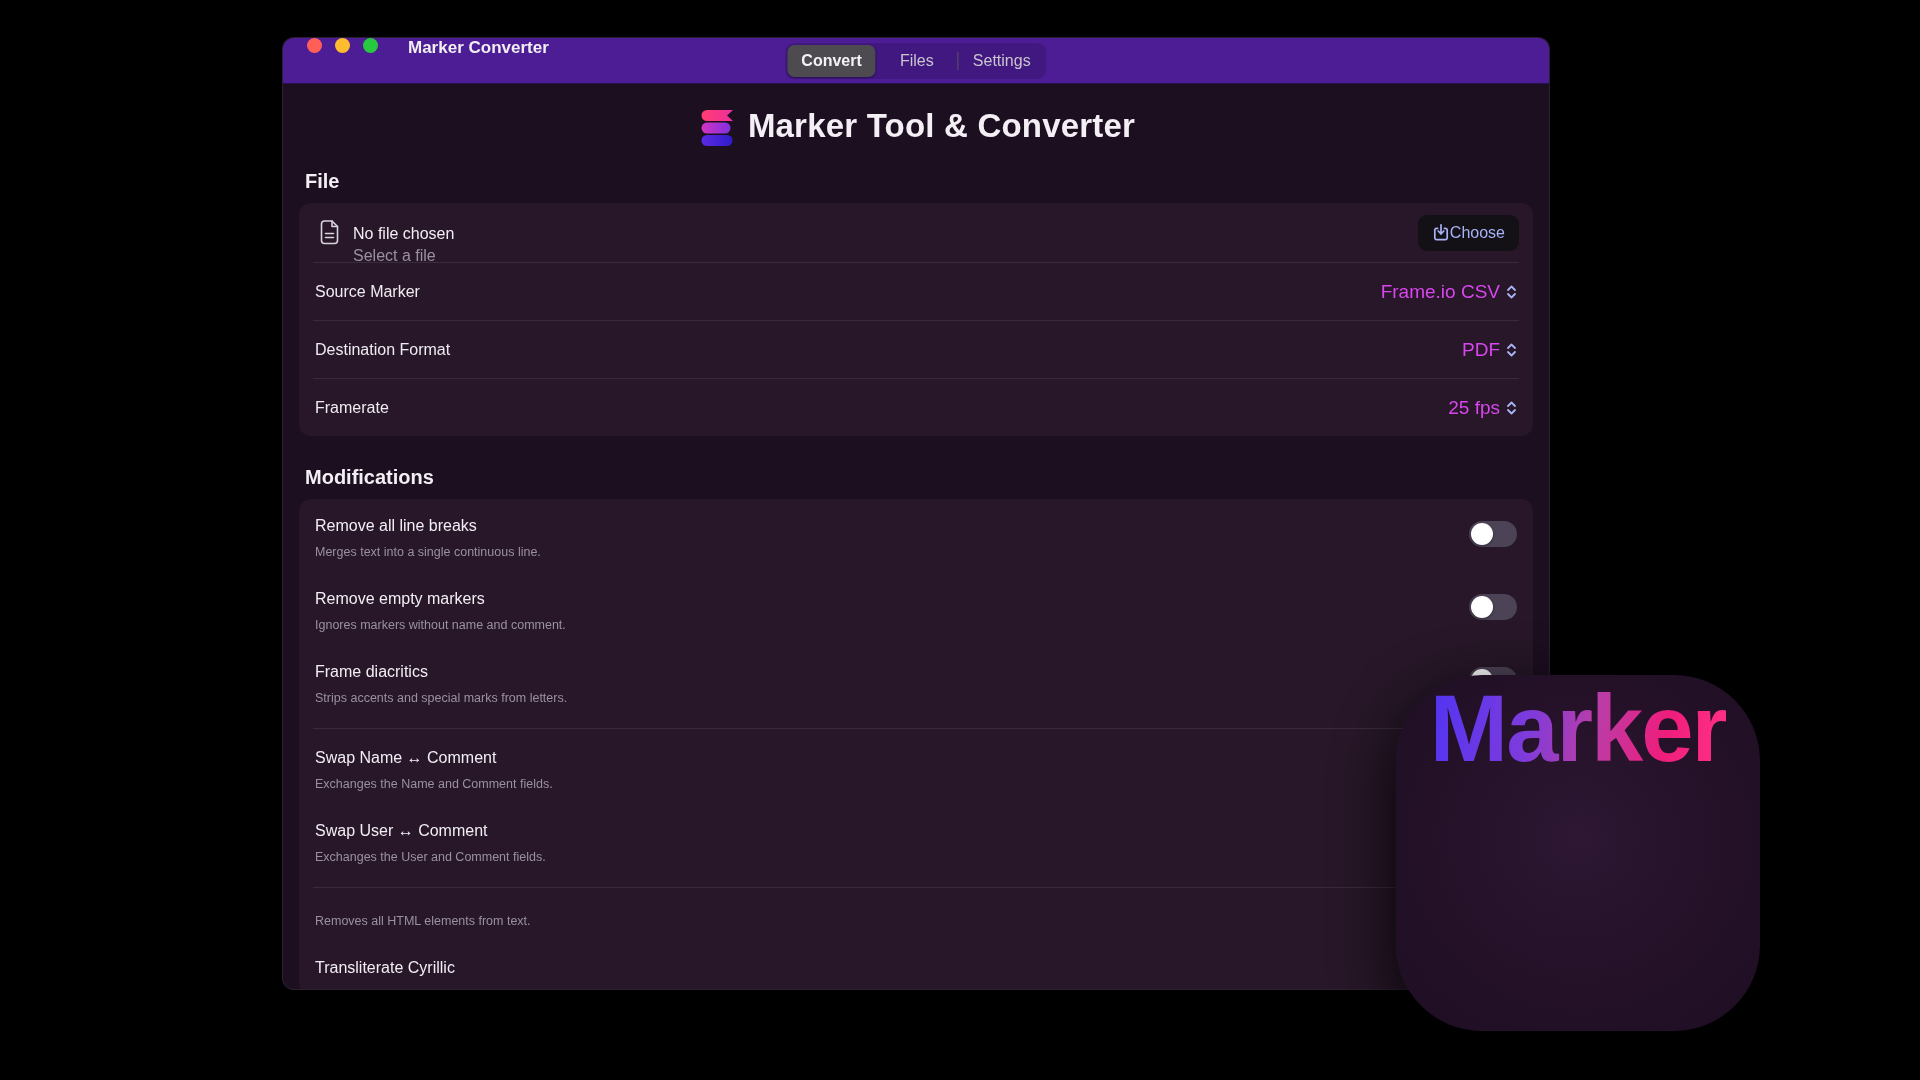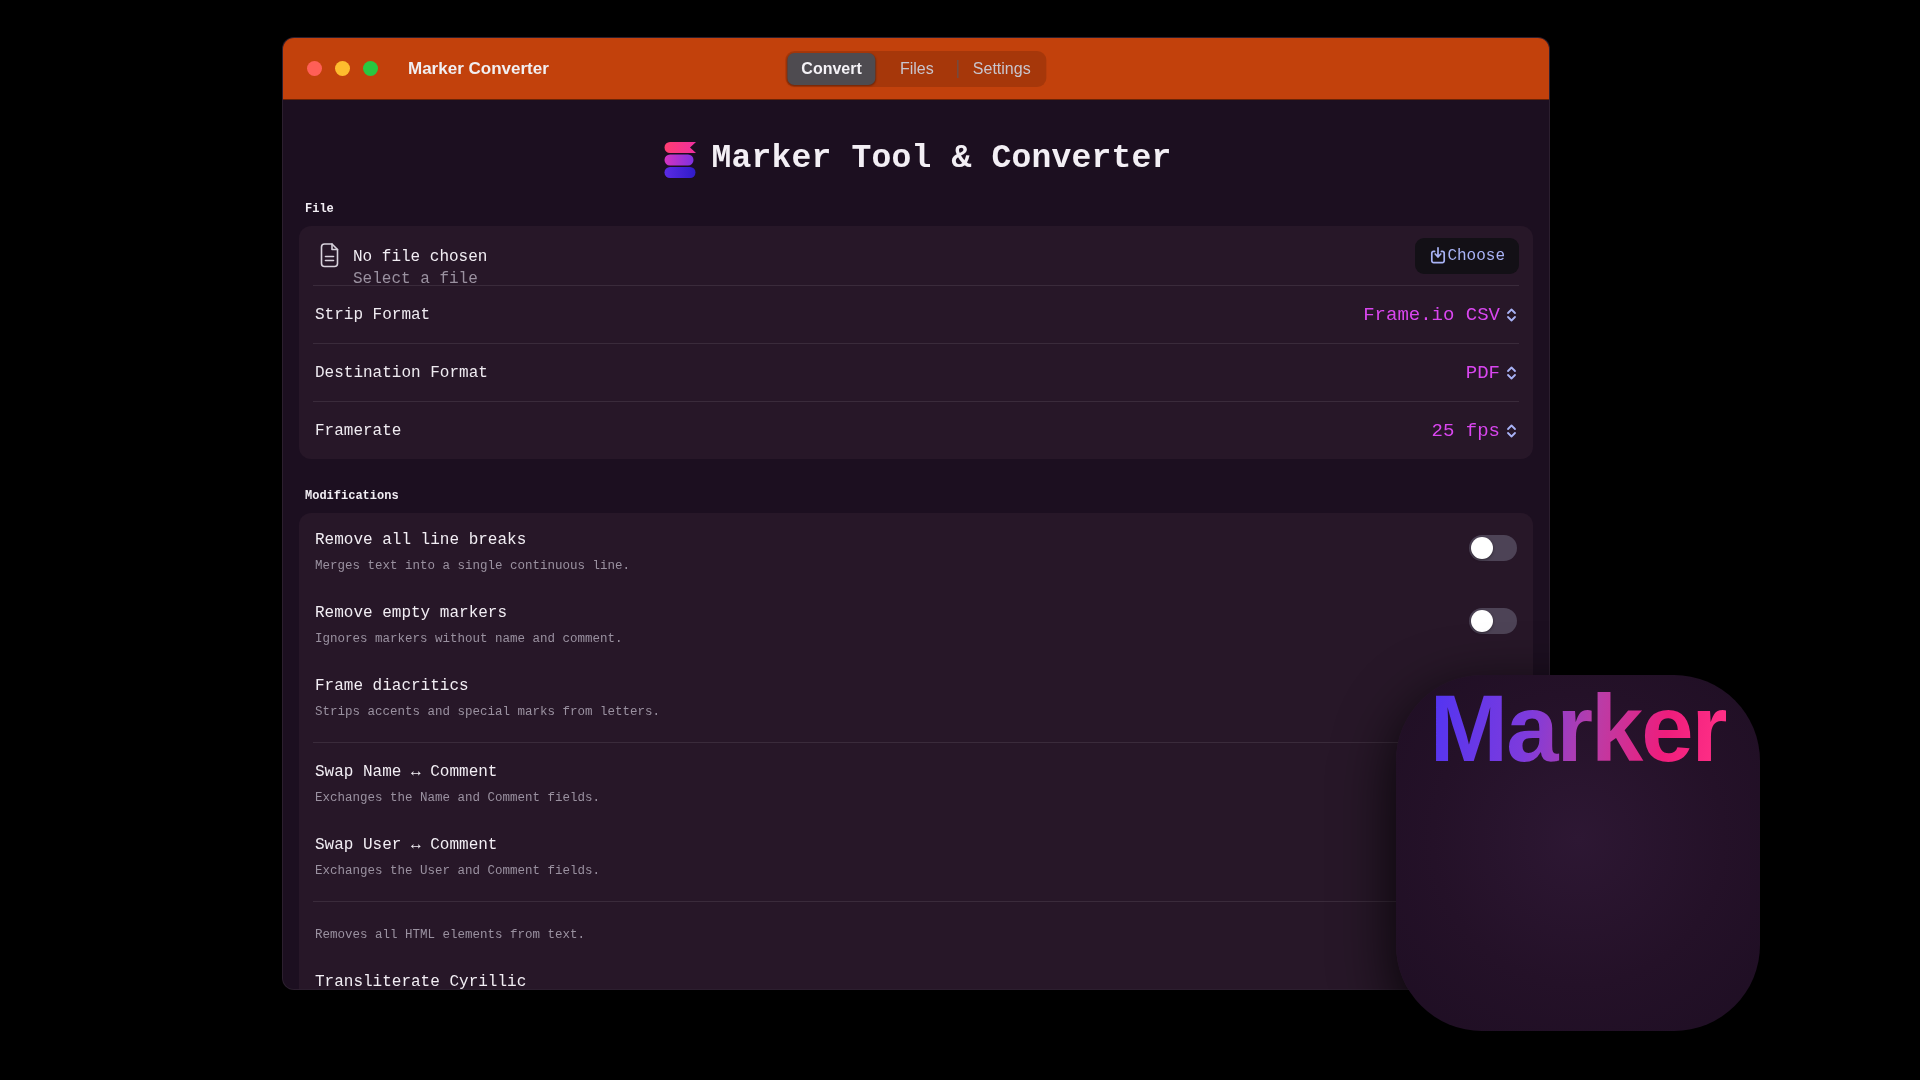--- a/index.html
+++ b/index.html
@@ -6,50 +6,50 @@
   html,body { width:1920px; height:1080px; background:#000; overflow:hidden;
               font-family:"Liberation Sans", sans-serif; }
 
   
   .window{
     position:absolute; left:282px; top:37px; width:1268px; height:953px;
     border-radius:12px; overflow:hidden; background:#1c0f20;
     box-shadow:0 24px 70px rgba(0,0,0,.8); border:1px solid rgba(255,255,255,.07);
   }
   .titlebar{
-    position:relative; height:62px; background:#c2410c;
+    position:relative; height:46px; background:#4c1d95;
     border-bottom:1px solid rgba(0,0,0,.45);
-    display:flex; align-items:center;
+    display:flex; align-items:flex-start;
   }
   .traffic{ display:flex; gap:13px; margin-left:24px; }
   .light{ width:15px; height:15px; border-radius:50%; }
   .light.red{ background:#ff5f57; } .light.yellow{ background:#febc2e; } .light.green{ background:#28c840; }
   .win-title{ margin-left:30px; font-size:17px; font-weight:bold; color:#f1eff2; }
   .tabs{
     position:absolute; left:50%; top:50%; transform:translate(-50%,-50%);
     display:flex; align-items:center; background:rgba(0,0,0,.14);
     border-radius:9px; padding:2px; height:36px;
   }
   .tab{
     min-width:82px; height:32px; display:flex; align-items:center; justify-content:center;
     padding:0 14px; font-size:16px; color:#c9c5cd; border-radius:7px; position:relative; cursor:default;
   }
   .tab.active{ background:#4e4b50; color:#f4f2f6; font-weight:bold;
     box-shadow:0 1px 2px rgba(0,0,0,.35); }
   .tab-sep{ width:1px; height:18px; background:#5a565c; }
 
   
-  .content{ padding:16px 16px;font-family:Liberation Mono, monospace; }
+  .content{ padding:0 16px; }
   .page-header{
     display:flex; align-items:center; justify-content:center; gap:11px;
     padding:22px 0 24px 0;
   }
   .page-title{ font-size:33px; font-weight:600; color:#f3eff5; letter-spacing:.2px; }
 
-  .section-label{ font-size:12px; font-weight:bold; color:#f2eef4; margin:0 0 10px 6px; }
+  .section-label{ font-size:20px; font-weight:bold; color:#f2eef4; margin:0 0 10px 6px; }
   .mods-label{ margin-top:30px; }
 
   .card{
     background:#271728; border-radius:12px; overflow:hidden;
   }
   .divider{ height:1px; background:rgba(255,255,255,.09); margin:0 14px; }
 
   
   .file-row{ display:flex; align-items:center; padding:11px 14px; height:59px; }
   .file-icon{ flex:0 0 auto; margin:0 12px 0 6px; display:flex; }
@@ -169,21 +169,21 @@
               <path d="M9 1.8 V10.6"></path>
               <path d="M6.2 8 L9 10.8 L11.8 8"></path>
             </svg>
           </span>
           <span>Choose</span>
         </button>
       </div>
 
       <div class="divider"></div>
       <div class="setting-row">
-        <span class="setting-label">Strip Format</span>
+        <span class="setting-label">Source Marker</span>
         <span class="setting-value">
           <span>Frame.io CSV</span>
           <span>
             <svg width="11" height="16" viewBox="0 0 11 16" fill="none" stroke="#a9b3f6" stroke-width="1.8" stroke-linecap="round" stroke-linejoin="round">
               <path d="M2 6 L5.5 2.5 L9 6"></path>
                 <path d="M2 10 L5.5 13.5 L9 10"></path>
             </svg>
           </span>
         </span>
       </div>

